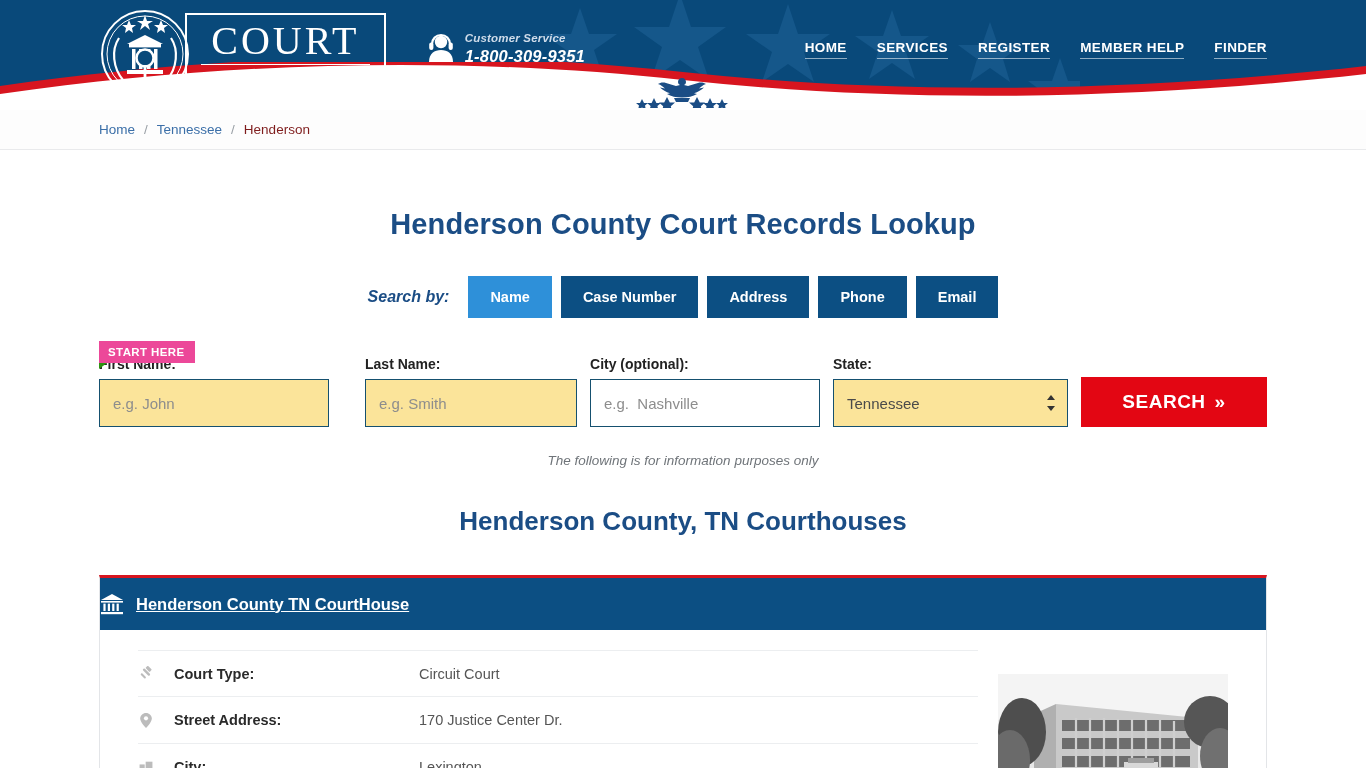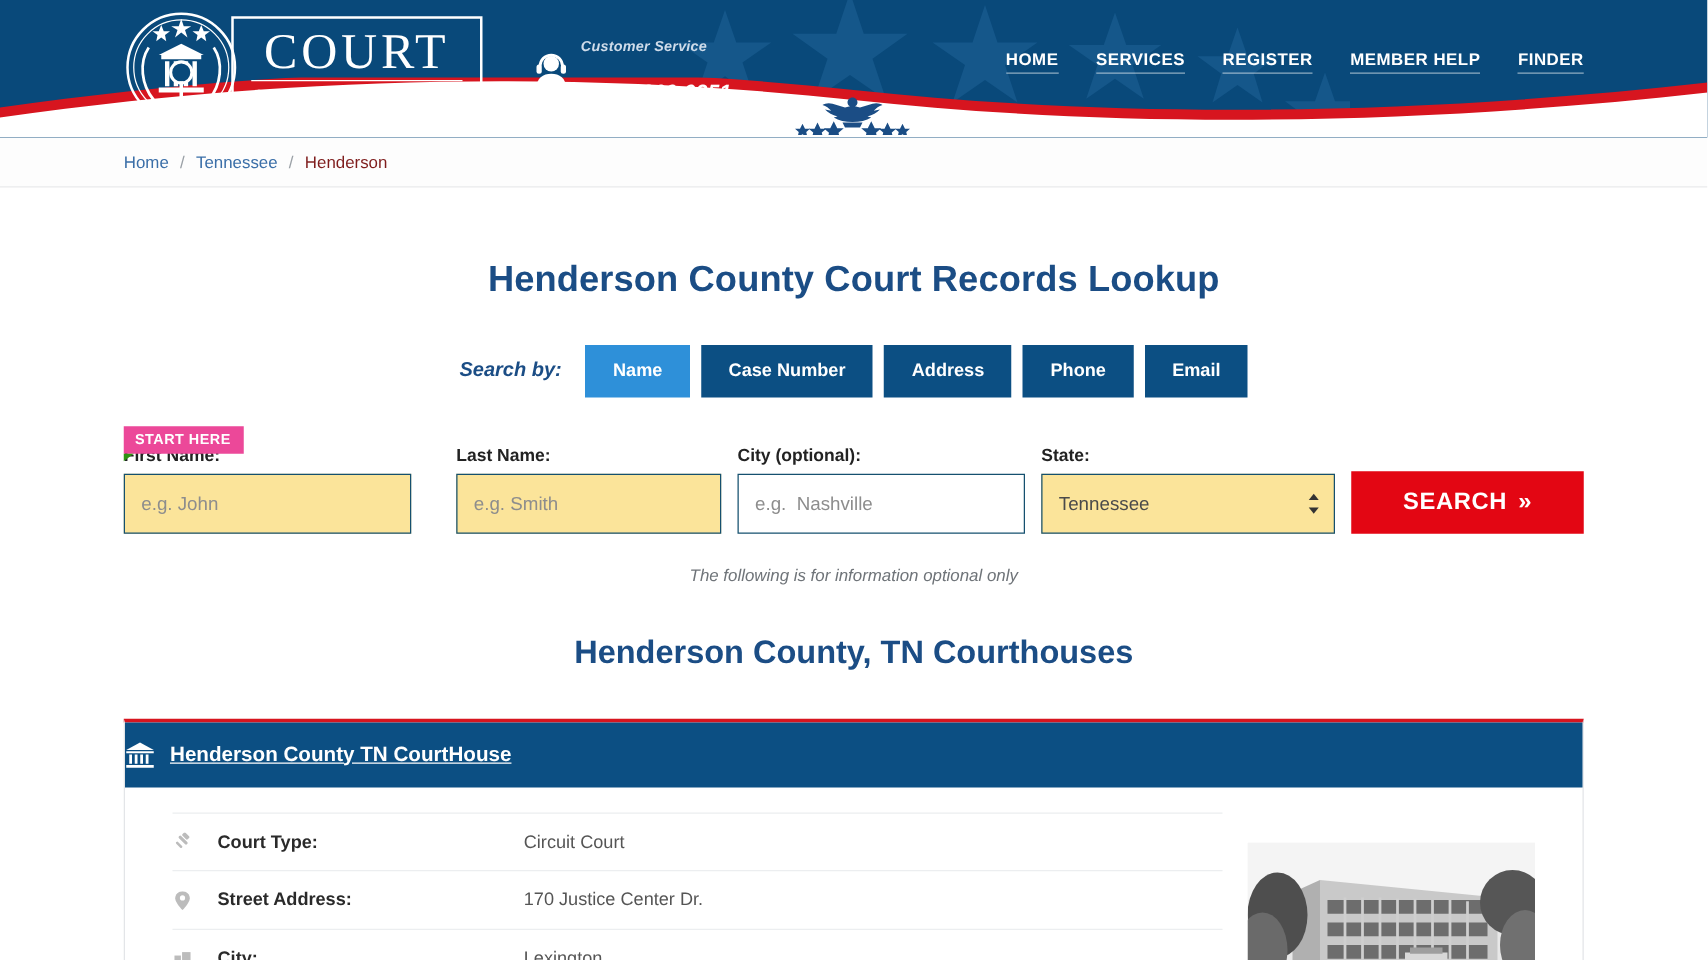--- a/index.html
+++ b/index.html
@@ -88,21 +88,21 @@
     font-style:italic;
     font-weight:bold;
     letter-spacing:.2px;
   }
   .cs-phone{
     color:#ffffff;
     font-size:16.5px;
     font-style:italic;
     font-weight:bold;
     letter-spacing:.2px;
-    margin-top:20px;
+    margin-top:2px;
   }
 
   
   .main-nav{
     margin-left:auto;
     margin-top:40px;
     display:flex;
     gap:30px;
   }
   .nav-link{
@@ -463,21 +463,21 @@
         </svg>
       </div>
     </div>
 
     <button class="btn-search">
       <span>SEARCH</span>
       <span>»</span>
     </button>
   </form>
 
-  <div class="disclaimer">The following is for information optional only</div>
+  <div class="disclaimer">The following is for information purposes only</div>
 
   <h2 class="section-title">Henderson County, TN Courthouses</h2>
 
   <div class="court-card">
     <div class="court-card-head">
       <svg class="bank-icon" viewBox="0 0 24 22">
         <g fill="#ffffff">
           <polygon points="12,1 23,7 1,7"></polygon>
           <rect x="1" y="8" width="22" height="1.6"></rect>
           <rect x="3.4" y="10.6" width="2.2" height="7.4"></rect>

